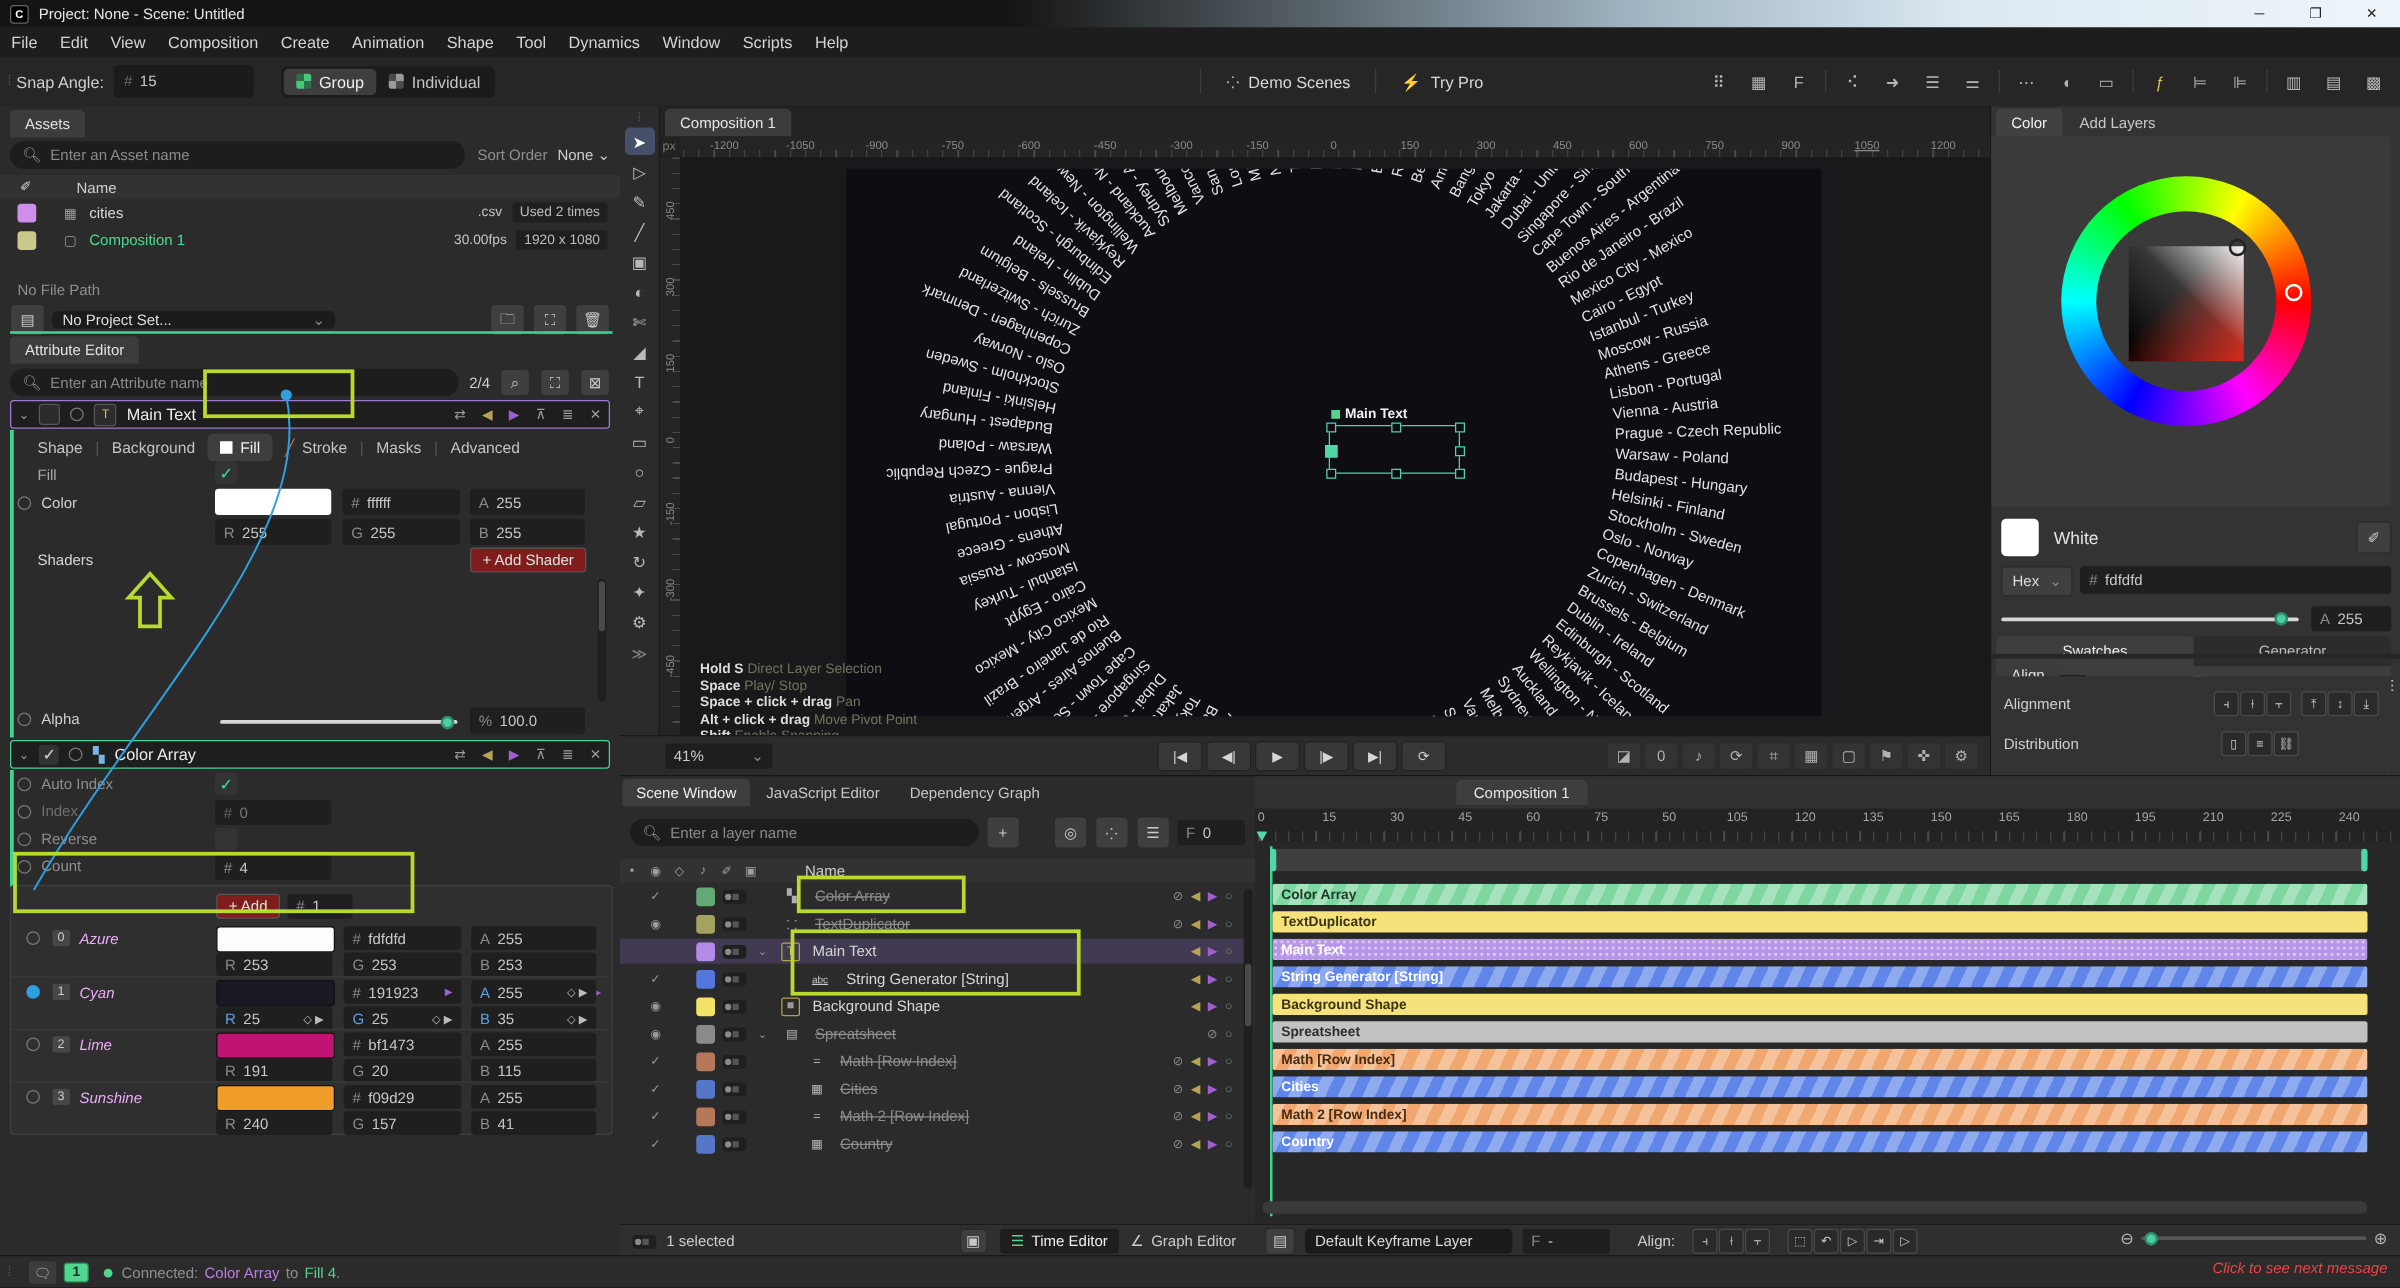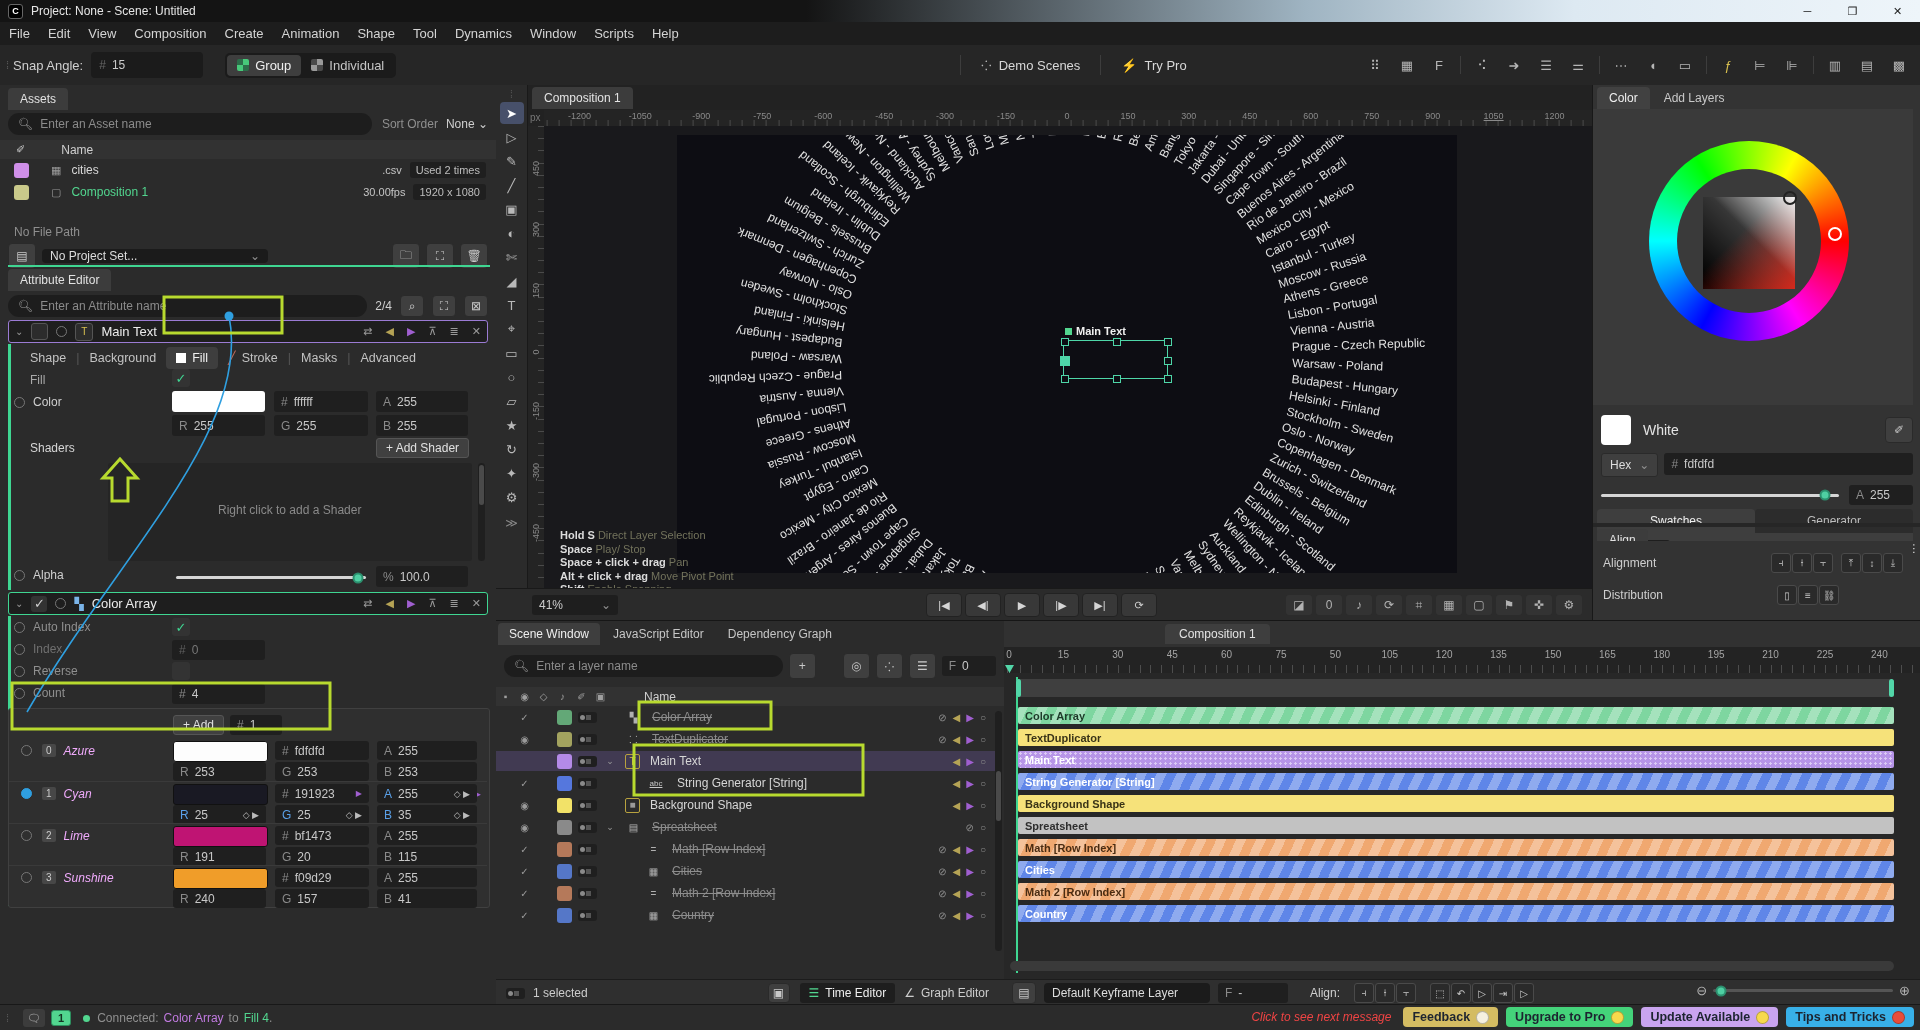--- a/index.html
+++ b/index.html
@@ -67,21 +67,21 @@
   .check{width:18px;height:18px;background:#333;border-radius:3px;color:#3fd692;font-size:13px;display:flex;align-items:center;justify-content:center;}
   .tabstrip{position:absolute;display:flex;align-items:center;color:#c3c3c3;font-size:12.5px;}
   .tabstrip .t{padding:4px 10px;display:flex;gap:6px;align-items:center;}
   .tabstrip .t.on{background:#3e3e3e;border-radius:4px;color:#f0f0f0;}
   .tabstrip .bar{color:#555;}
   .idx{background:#474747;color:#ccc;border-radius:2px;font-size:10px;padding:1px 4px;}
   .itemname{font-style:italic;color:#f0abfc;}
   .slider{position:relative;height:3px;background:#d6d6d6;border-radius:2px;}
   .knob{position:absolute;top:50%;width:11px;height:11px;border-radius:50%;background:#4ecfa2;border:2px solid #2c8f6e;transform:translate(-50%,-50%);box-sizing:border-box;}
   .itembox{position:absolute;left:8px;width:480px;background:#2f2f2f;border:1px solid #404040;border-radius:3px;}
-  .addbtn{background:#404040;border:1px solid #555;border-radius:3px;color:#e0e0e0;padding:2px 9px;font-size:12px;}
+  .addbtn{background:#7f1d1d;border:1px solid #555;border-radius:3px;color:#e0e0e0;padding:2px 9px;font-size:12px;}
   .scrollbar{position:absolute;width:7px;background:#1f1f1f;border-radius:4px;}
   .scrollbar .thumb{position:absolute;left:1px;width:5px;background:#4a4a4a;border-radius:3px;}
 
   
   #viewport{left:496px;top:85px;width:1096px;height:535px;background:#222;}
   #vtools{position:absolute;left:0;top:0;width:32px;height:535px;background:#2b2b2b;border-right:1px solid #191919;display:flex;flex-direction:column;align-items:center;padding-top:4px;box-sizing:border-box;gap:2px;}
   #vtools .vt{width:24px;height:22px;display:flex;align-items:center;justify-content:center;color:#b9b9b9;font-size:13px;border-radius:4px;}
   #vtools .vt.on{background:#47506a;color:#fff;}
   #vp-tab{position:absolute;left:36px;top:2px;background:#3c3c3c;border-radius:4px 4px 0 0;padding:4px 12px;color:#e4e4e4;}
   #hruler{position:absolute;left:48px;top:25px;width:1048px;height:16px;background:#242424;border-bottom:1px solid #1a1a1a;
@@ -407,23 +407,20 @@
         <span>255</span>
   </div>
   <div class="vfield abs" style="left:376px;top:330px;width:92px;height:21px">
     <span class="lab">B</span>
         <span>255</span>
   </div>
   <div class="srow" style="left:30px;top:356px">
         <span style="color:#d6d6d6">Shaders</span>
       </div>
   <div class="addbtn abs" style="left:376px;top:353px">+ Add Shader</div>
-  <div class="abs" style="left:108px;top:378px;width:364px;height:98px;background:#252525;border-radius:3px">
-    <div style="position:absolute;left:110px;top:40px;color:#8a8a8a">Right click to add a Shader</div>
-  </div>
   <div class="scrollbar" style="left:478px;top:378px;height:98px">
         <div class="thumb" style="top:2px;height:40px"></div>
       </div>
   <div class="srow" style="left:14px;top:483px;gap:8px">
     <span class="socket"></span>
     <span style="color:#cfcfcf">Alpha</span>
   </div>
   <div class="slider abs" style="left:176px;top:491px;width:190px">
         <span class="knob" style="left:182px"></span>
       </div>
@@ -1252,38 +1249,20 @@
   <span class="count">1</span>
   <span class="dot"></span>
   <span class="dim">Connected:</span>
   <span style="color:#c07ae0;margin-left:5px">Color Array</span>
   <span class="dim" style="margin-left:5px">to</span>
   <span style="color:#52d68f;margin-left:5px">Fill 4</span>
   <span class="dim">.</span>
 </div>
 <div id="status-right">
   <span class="hint">Click to see next message</span>
-  <span id="sb-buttons" style="display:flex;gap:8px">
-        <span class="sbtn2" style="background: rgb(212, 188, 98);">
-          <span>Feedback</span>
-          <span class="emoji-dot" style="background: rgb(245, 240, 224); border: 1px solid rgba(0, 0, 0, 0.25);"></span>
-        </span>
-        <span class="sbtn2" style="background: rgb(68, 211, 122);">
-          <span>Upgrade to Pro</span>
-          <span class="emoji-dot" style="background: rgb(247, 217, 76); border: 1px solid rgba(0, 0, 0, 0.25);"></span>
-        </span>
-        <span class="sbtn2" style="background: rgb(201, 164, 239);">
-          <span>Update Available</span>
-          <span class="emoji-dot" style="background: rgb(247, 217, 76); border: 1px solid rgba(0, 0, 0, 0.25);"></span>
-        </span>
-        <span class="sbtn2" style="background: rgb(56, 176, 232);">
-          <span>Tips and Tricks</span>
-          <span class="emoji-dot" style="background: rgb(232, 77, 58); border: 1px solid rgba(0, 0, 0, 0.25);"></span>
-        </span>
-      </span>
 </div>
 
 <svg id="annot" class="abs" viewBox="0 0 1920 1030">
   <path d="M229 316 C 252 430, 118 555, 27 712" fill="none" stroke="#2f9fe0" stroke-width="1.6"></path>
   <circle cx="229" cy="316" r="4.5" fill="#2f9fe0"></circle>
   <rect x="164" y="297" width="118" height="36" fill="none" stroke="#b8da2f" stroke-width="3"></rect>
   <rect x="12" y="683" width="318" height="46" fill="none" stroke="#b8da2f" stroke-width="3"></rect>
   <rect x="639" y="702" width="132" height="27" fill="none" stroke="#b8da2f" stroke-width="3"></rect>
   <rect x="634" y="745" width="229" height="50" fill="none" stroke="#b8da2f" stroke-width="3"></rect>
   <path d="M120 459 L137 478 L128 478 L128 501 L112 501 L112 478 L103 478 Z" fill="none" stroke="#b8da2f" stroke-width="3"></path>

